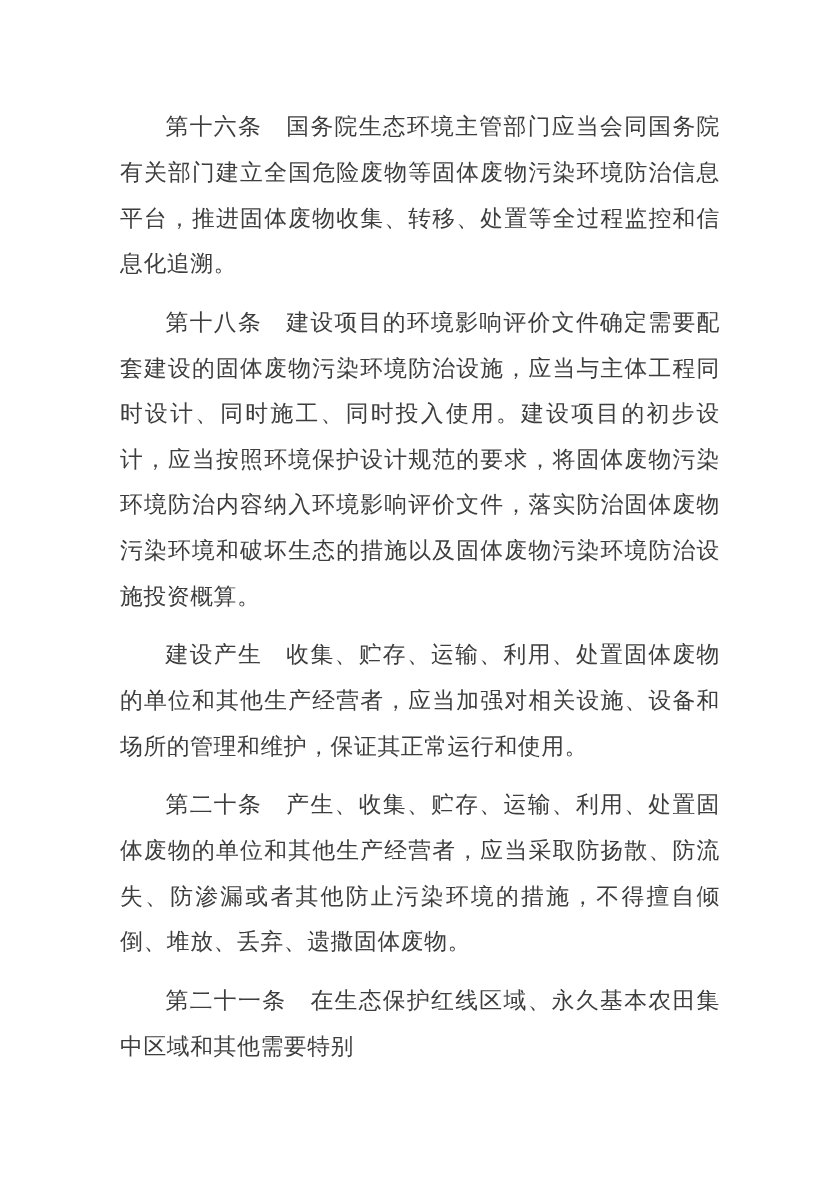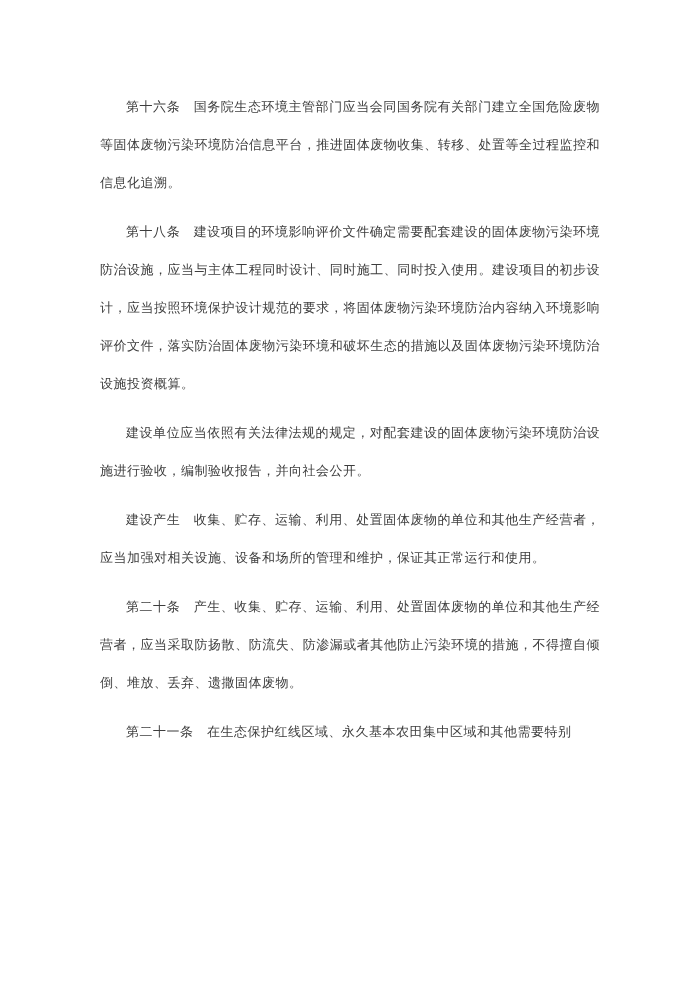--- a/index.html
+++ b/index.html
@@ -11,33 +11,32 @@
   }
 
   .page {
     width: 700px;
     min-height: 990px;
     background: #ffffff;
     padding: 88px 100px 40px 100px;
   }
 
   .doc-paragraph {
-    font-size: 13px;
+    font-size: 19px;
     color: #3d3d3d;
     line-height: 38px;
     text-align: justify;
     text-indent: 2em;
     letter-spacing: 0.5px;
     margin-bottom: 11px;
     word-break: break-all;
   }
 </style>
 </head>
 <body>
 
 <div class="page">
   <p class="doc-paragraph">第十六条　国务院生态环境主管部门应当会同国务院有关部门建立全国危险废物等固体废物污染环境防治信息平台，推进固体废物收集、转移、处置等全过程监控和信息化追溯。</p>
   <p class="doc-paragraph">第十八条　建设项目的环境影响评价文件确定需要配套建设的固体废物污染环境防治设施，应当与主体工程同时设计、同时施工、同时投入使用。建设项目的初步设计，应当按照环境保护设计规范的要求，将固体废物污染环境防治内容纳入环境影响评价文件，落实防治固体废物污染环境和破坏生态的措施以及固体废物污染环境防治设施投资概算。</p>
-  <p class="doc-paragraph">建设单位应当依照有关法律法规的规定，对配套建设的固体废物污染环境防治设施进行验收，编制验收报告，并向社会公开。</p>
   <p class="doc-paragraph">建设产生　收集、贮存、运输、利用、处置固体废物的单位和其他生产经营者，应当加强对相关设施、设备和场所的管理和维护，保证其正常运行和使用。</p>
   <p class="doc-paragraph">第二十条　产生、收集、贮存、运输、利用、处置固体废物的单位和其他生产经营者，应当采取防扬散、防流失、防渗漏或者其他防止污染环境的措施，不得擅自倾倒、堆放、丢弃、遗撒固体废物。</p>
   <p class="doc-paragraph">第二十一条　在生态保护红线区域、永久基本农田集中区域和其他需要特别</p>
 </div>
 
 </body></html>

